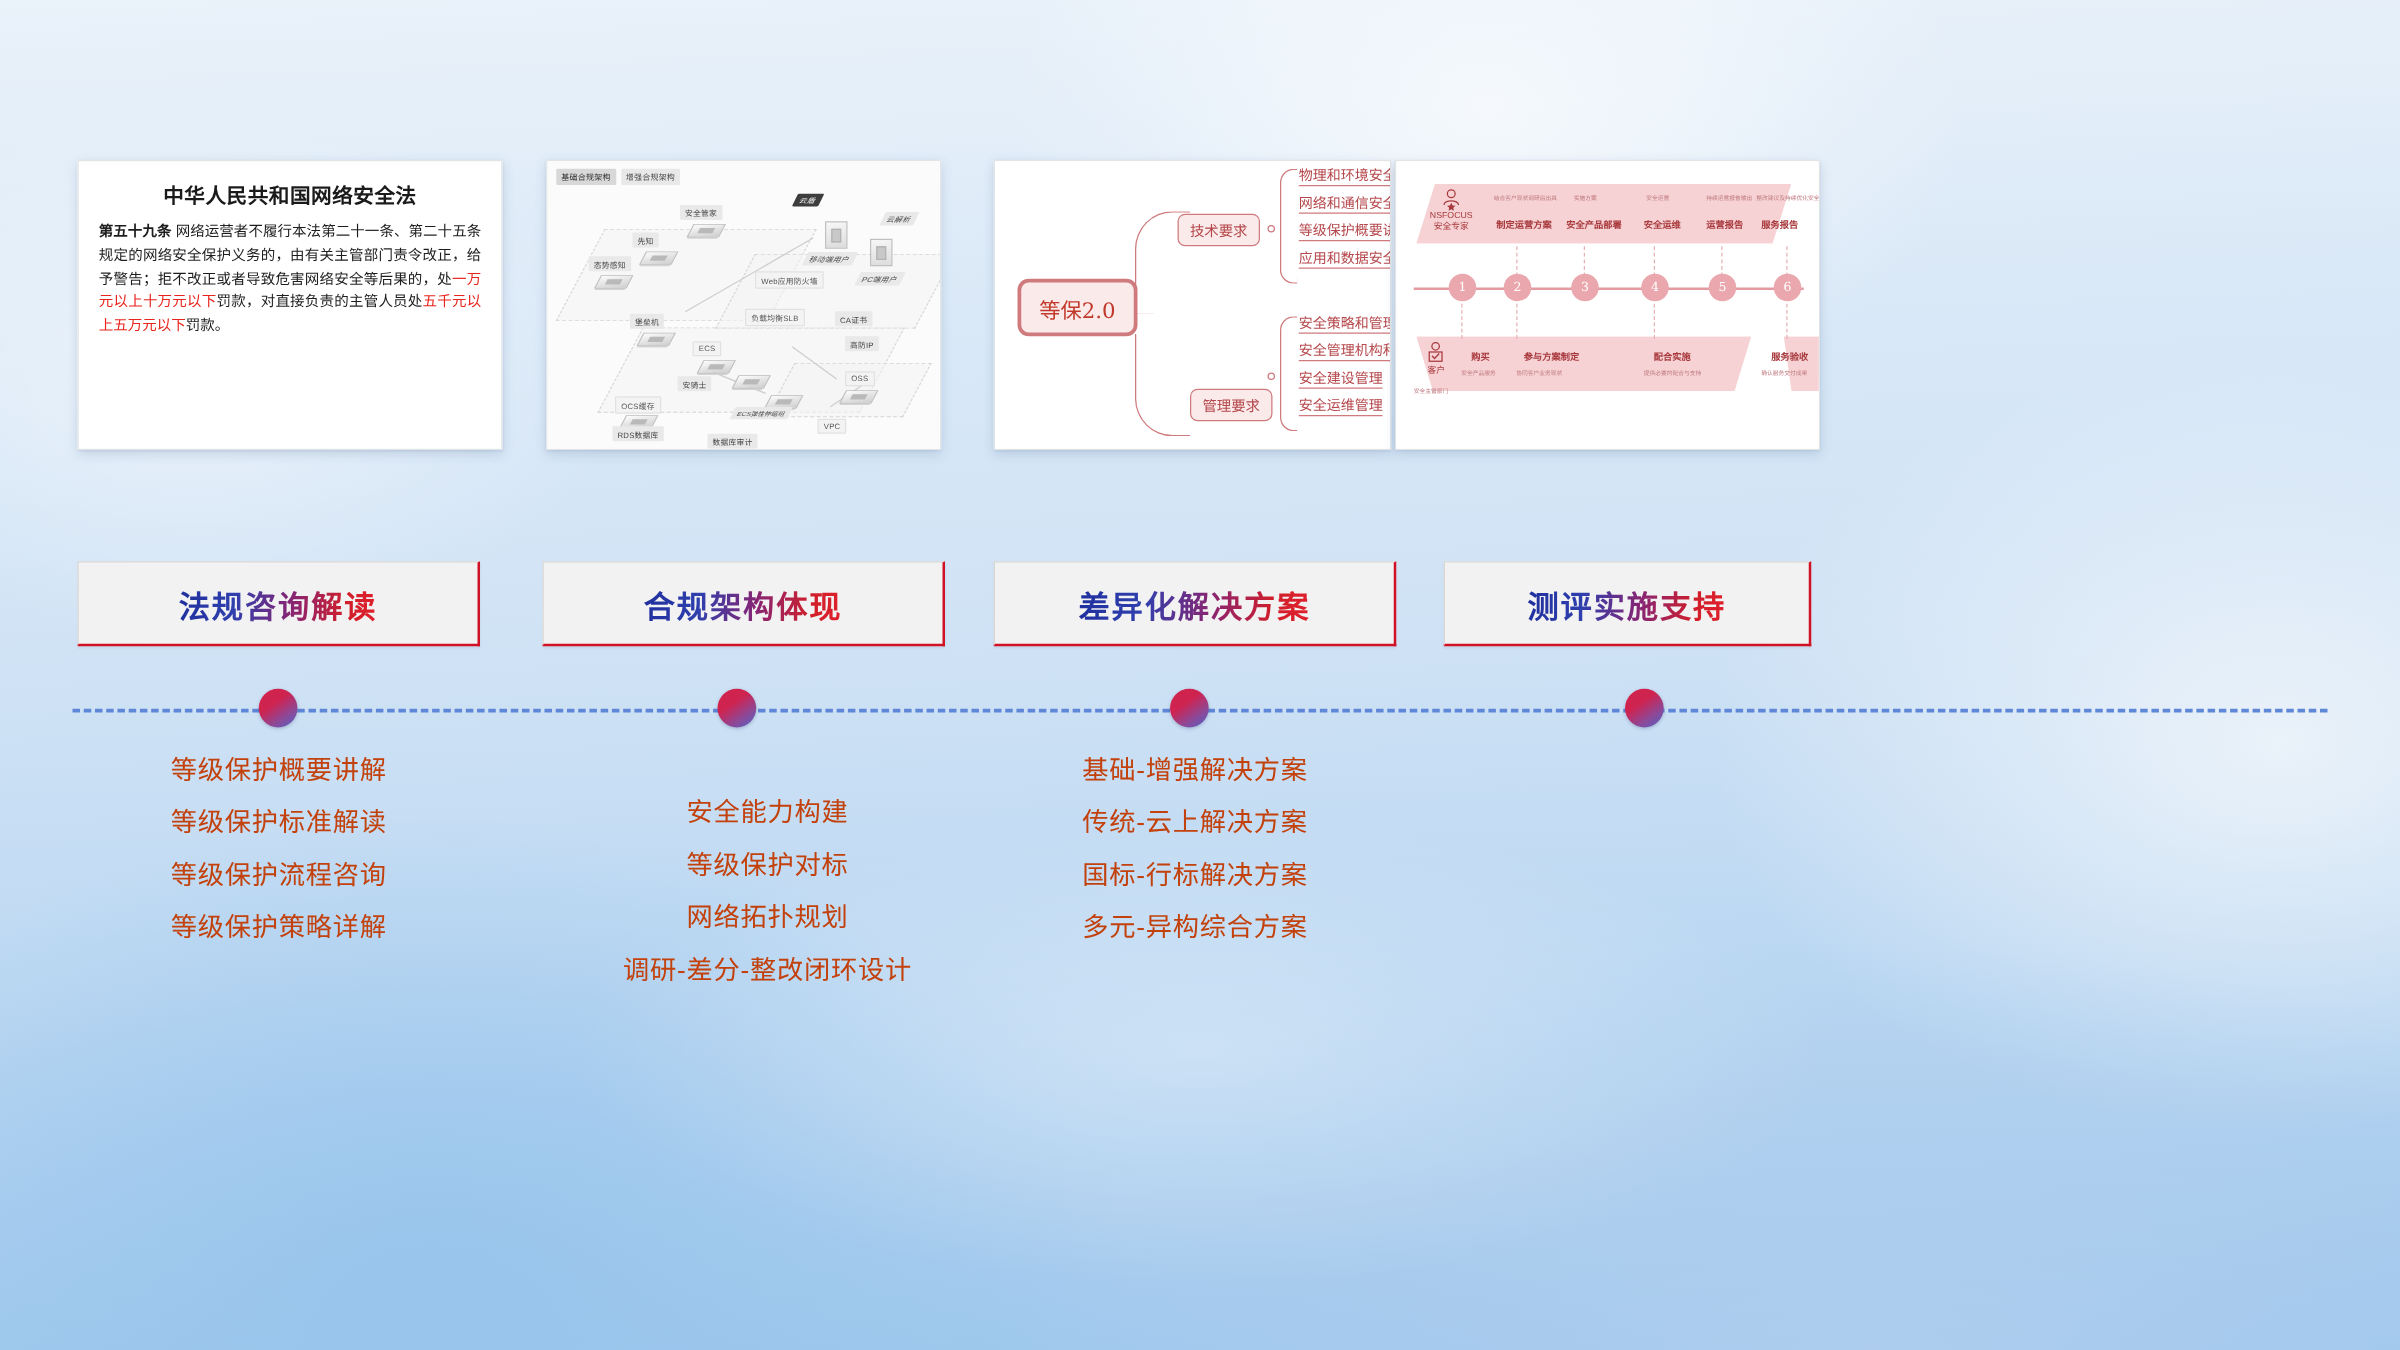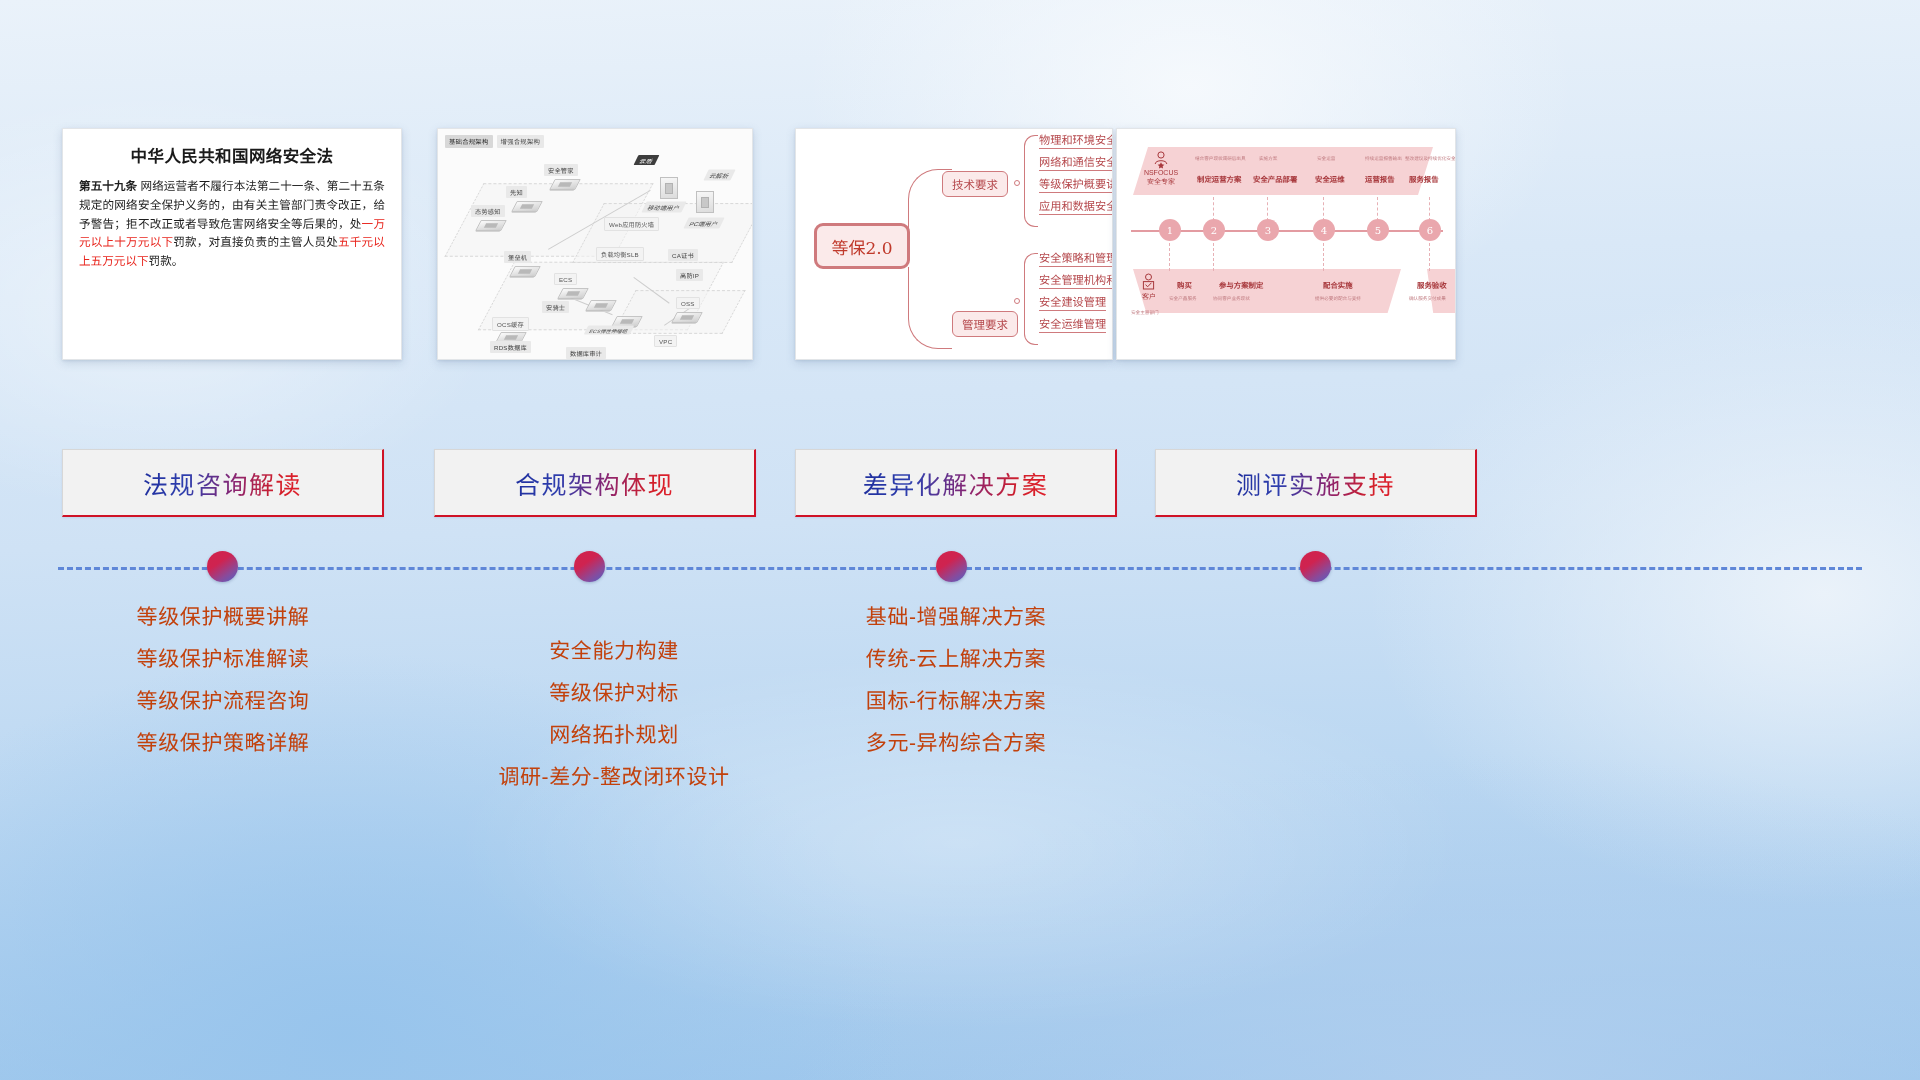--- a/index.html
+++ b/index.html
@@ -148,29 +148,29 @@
   .banner {
     position:absolute; top:449px; height:68px;
     background:#f2f2f2;
     border:1px solid #d7d7d7;
     border-right:2.5px solid #cf1226;
     border-bottom:2.5px solid #cf1226;
     display:flex; align-items:center; justify-content:center;
     box-shadow:0 1px 2px rgba(60,90,130,.10);
   }
   .banner span {
-    font-size:25px; font-weight:400; letter-spacing:1.5px;
+    font-size:25px; font-weight:700; letter-spacing:1.5px;
     background:linear-gradient(95deg,#1f2f9e 0%,#2f3fae 28%,#8b2470 58%,#d11f2a 84%,#e0202c 100%);
     -webkit-background-clip:text; background-clip:text;
     -webkit-text-fill-color:transparent; color:#b0203f;
   }
   #b1 { left:62px;   width:322px; }
   #b2 { left:434px;  width:322px; }
   #b3 { left:795px;  width:322px; }
-  #b4 { left:1155px; width:322px; }
+  #b4 { left:1155px; width:294px; }
 
   
   #rail {
     position:absolute; left:58px; right:58px; top:567px; height:0;
     border-top:3px dashed #5f87d8;
   }
   .rail-dot {
     position:absolute; top:551px; width:31px; height:31px; border-radius:50%;
     background:linear-gradient(145deg,#d0234c 0%,#cf2350 38%,#8a4a9a 72%,#4f62c8 100%);
     box-shadow:0 1px 3px rgba(40,60,110,.28);

